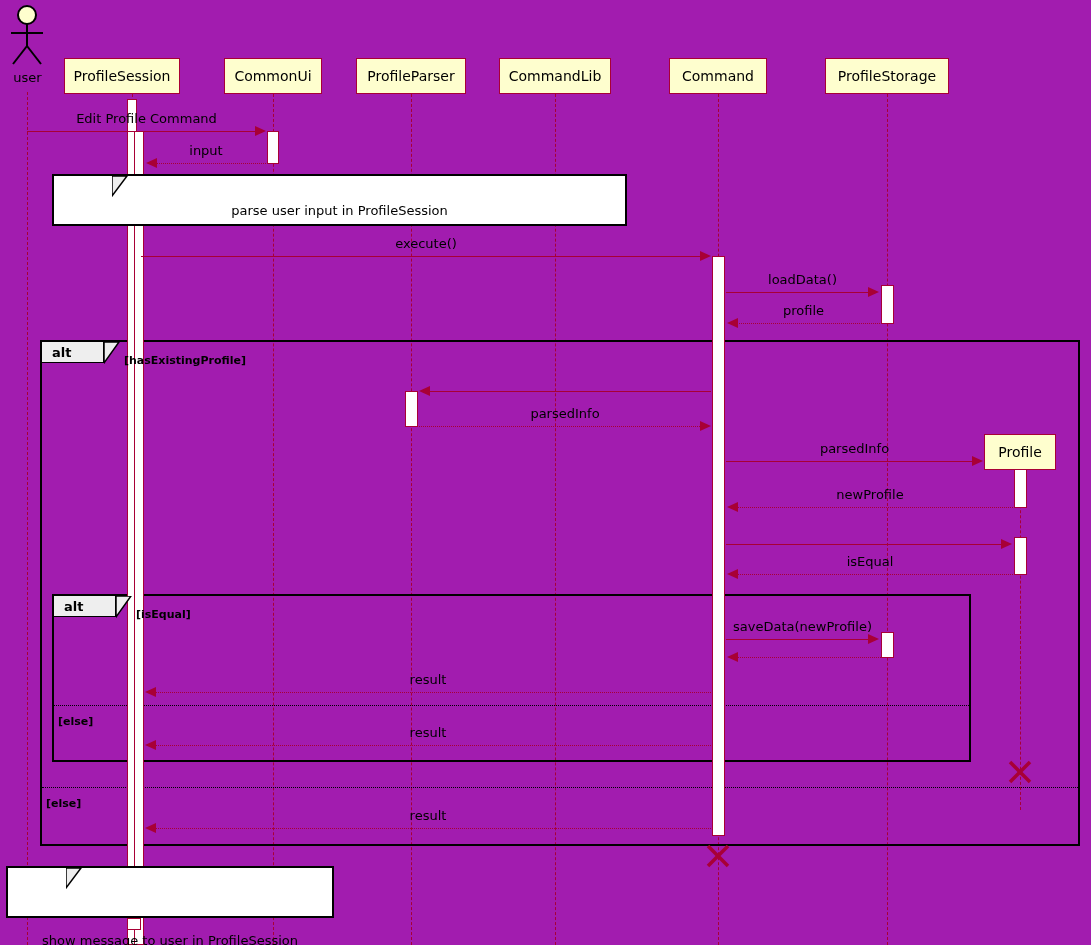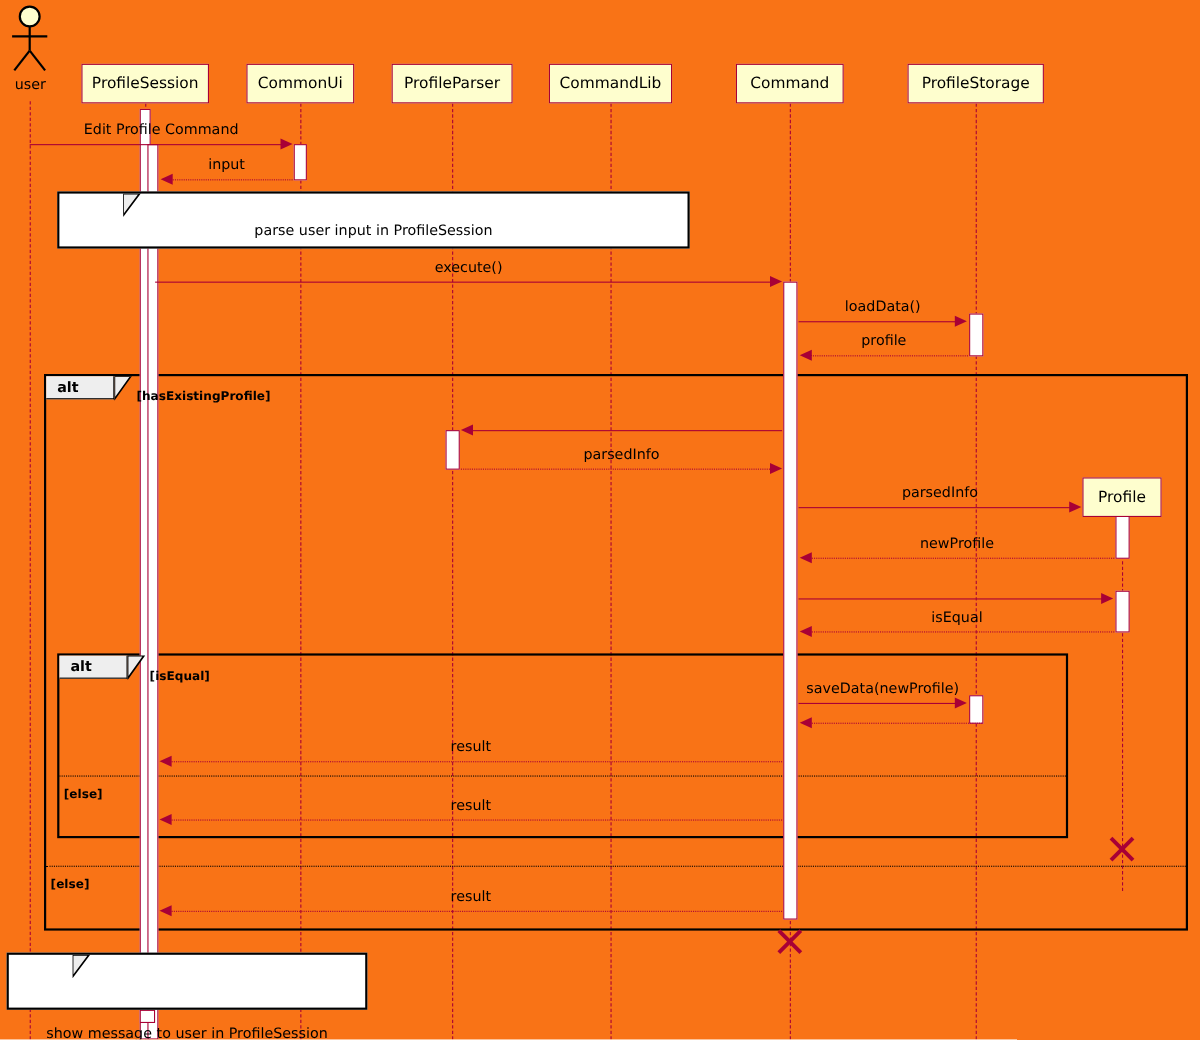--- a/index.html
+++ b/index.html
@@ -7,21 +7,21 @@
     padding: 0;
     background: #ffffff;
   }
   body {
     font-family: "DejaVu Sans", "Liberation Sans", sans-serif;
   }
   #canvas {
     position: relative;
     width: 1091px;
     height: 945px;
-    background: #f97316;
+    background: #a21caf;
     overflow: hidden;
   }
   
   .participant-box {
     position: absolute;
     box-sizing: border-box;
     background: #FEFECE;
     border: 1.5px solid #A80036;
     display: flex;
     align-items: center;
@@ -148,21 +148,21 @@
 <div id="canvas">
     <svg width="44" height="62" style="position: absolute; left: 5px; top: 4px; z-index: 6;">
       <circle cx="22" cy="11" r="9" fill="#FEFECE" stroke="#000000" stroke-width="2"></circle>
       <line x1="22" y1="20" x2="22" y2="42" stroke="#000000" stroke-width="2"></line>
       <line x1="6" y1="29" x2="38" y2="29" stroke="#000000" stroke-width="2"></line>
       <line x1="22" y1="42" x2="8" y2="60" stroke="#000000" stroke-width="2"></line>
       <line x1="22" y1="42" x2="36" y2="60" stroke="#000000" stroke-width="2"></line>
     </svg>
     <div class="actor-label" style="left: 0px; top: 70px; width: 55px;">user</div>
     <div class="lifeline" style="left: 27px; top: 92px; height: 853px;"></div>
-    <div class="participant-box" style="left: 74px; top: 58px; width: 116px; height: 36px; align-items: center;">
+    <div class="participant-box" style="left: 64px; top: 58px; width: 116px; height: 36px; align-items: center;">
       <span>ProfileSession</span>
     </div>
     <div class="lifeline" style="left: 132px; top: 94px; height: 851px;"></div>
     <div class="participant-box" style="left: 224px; top: 58px; width: 98px; height: 36px;">
       <span>CommonUi</span>
     </div>
     <div class="lifeline" style="left: 273px; top: 94px; height: 851px;"></div>
     <div class="participant-box" style="left: 356px; top: 58px; width: 110px; height: 36px;">
       <span>ProfileParser</span>
     </div>

